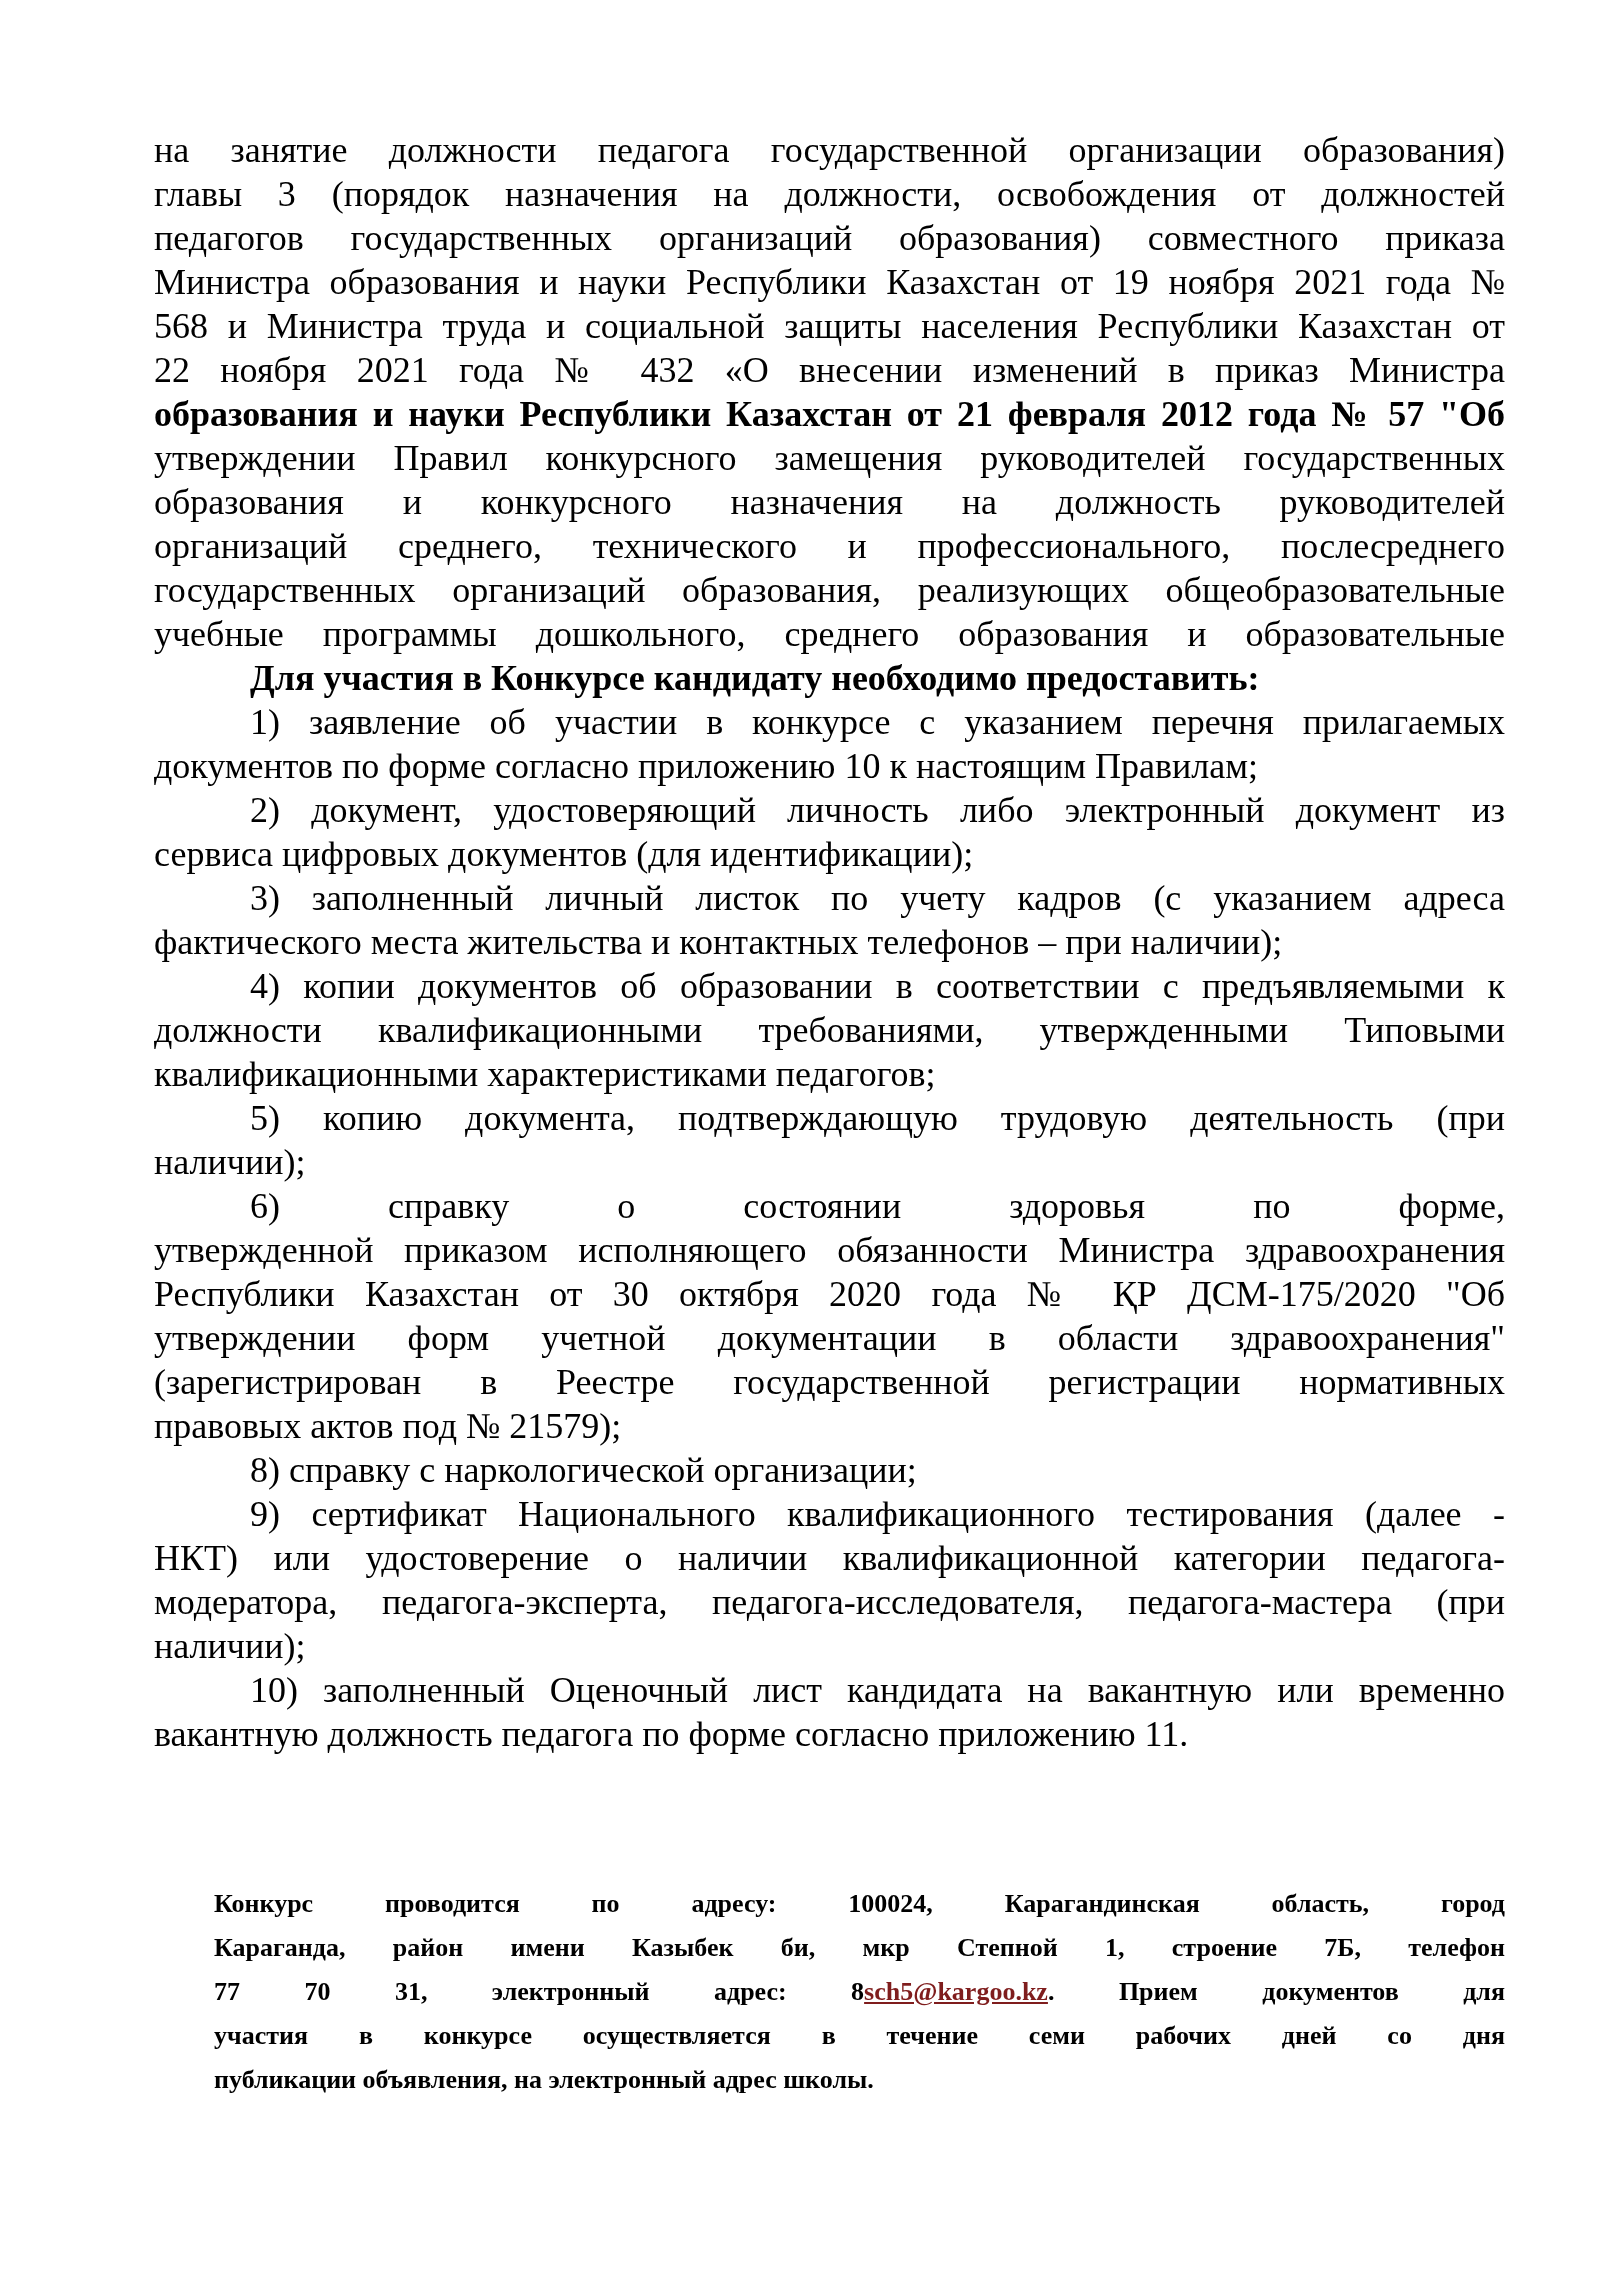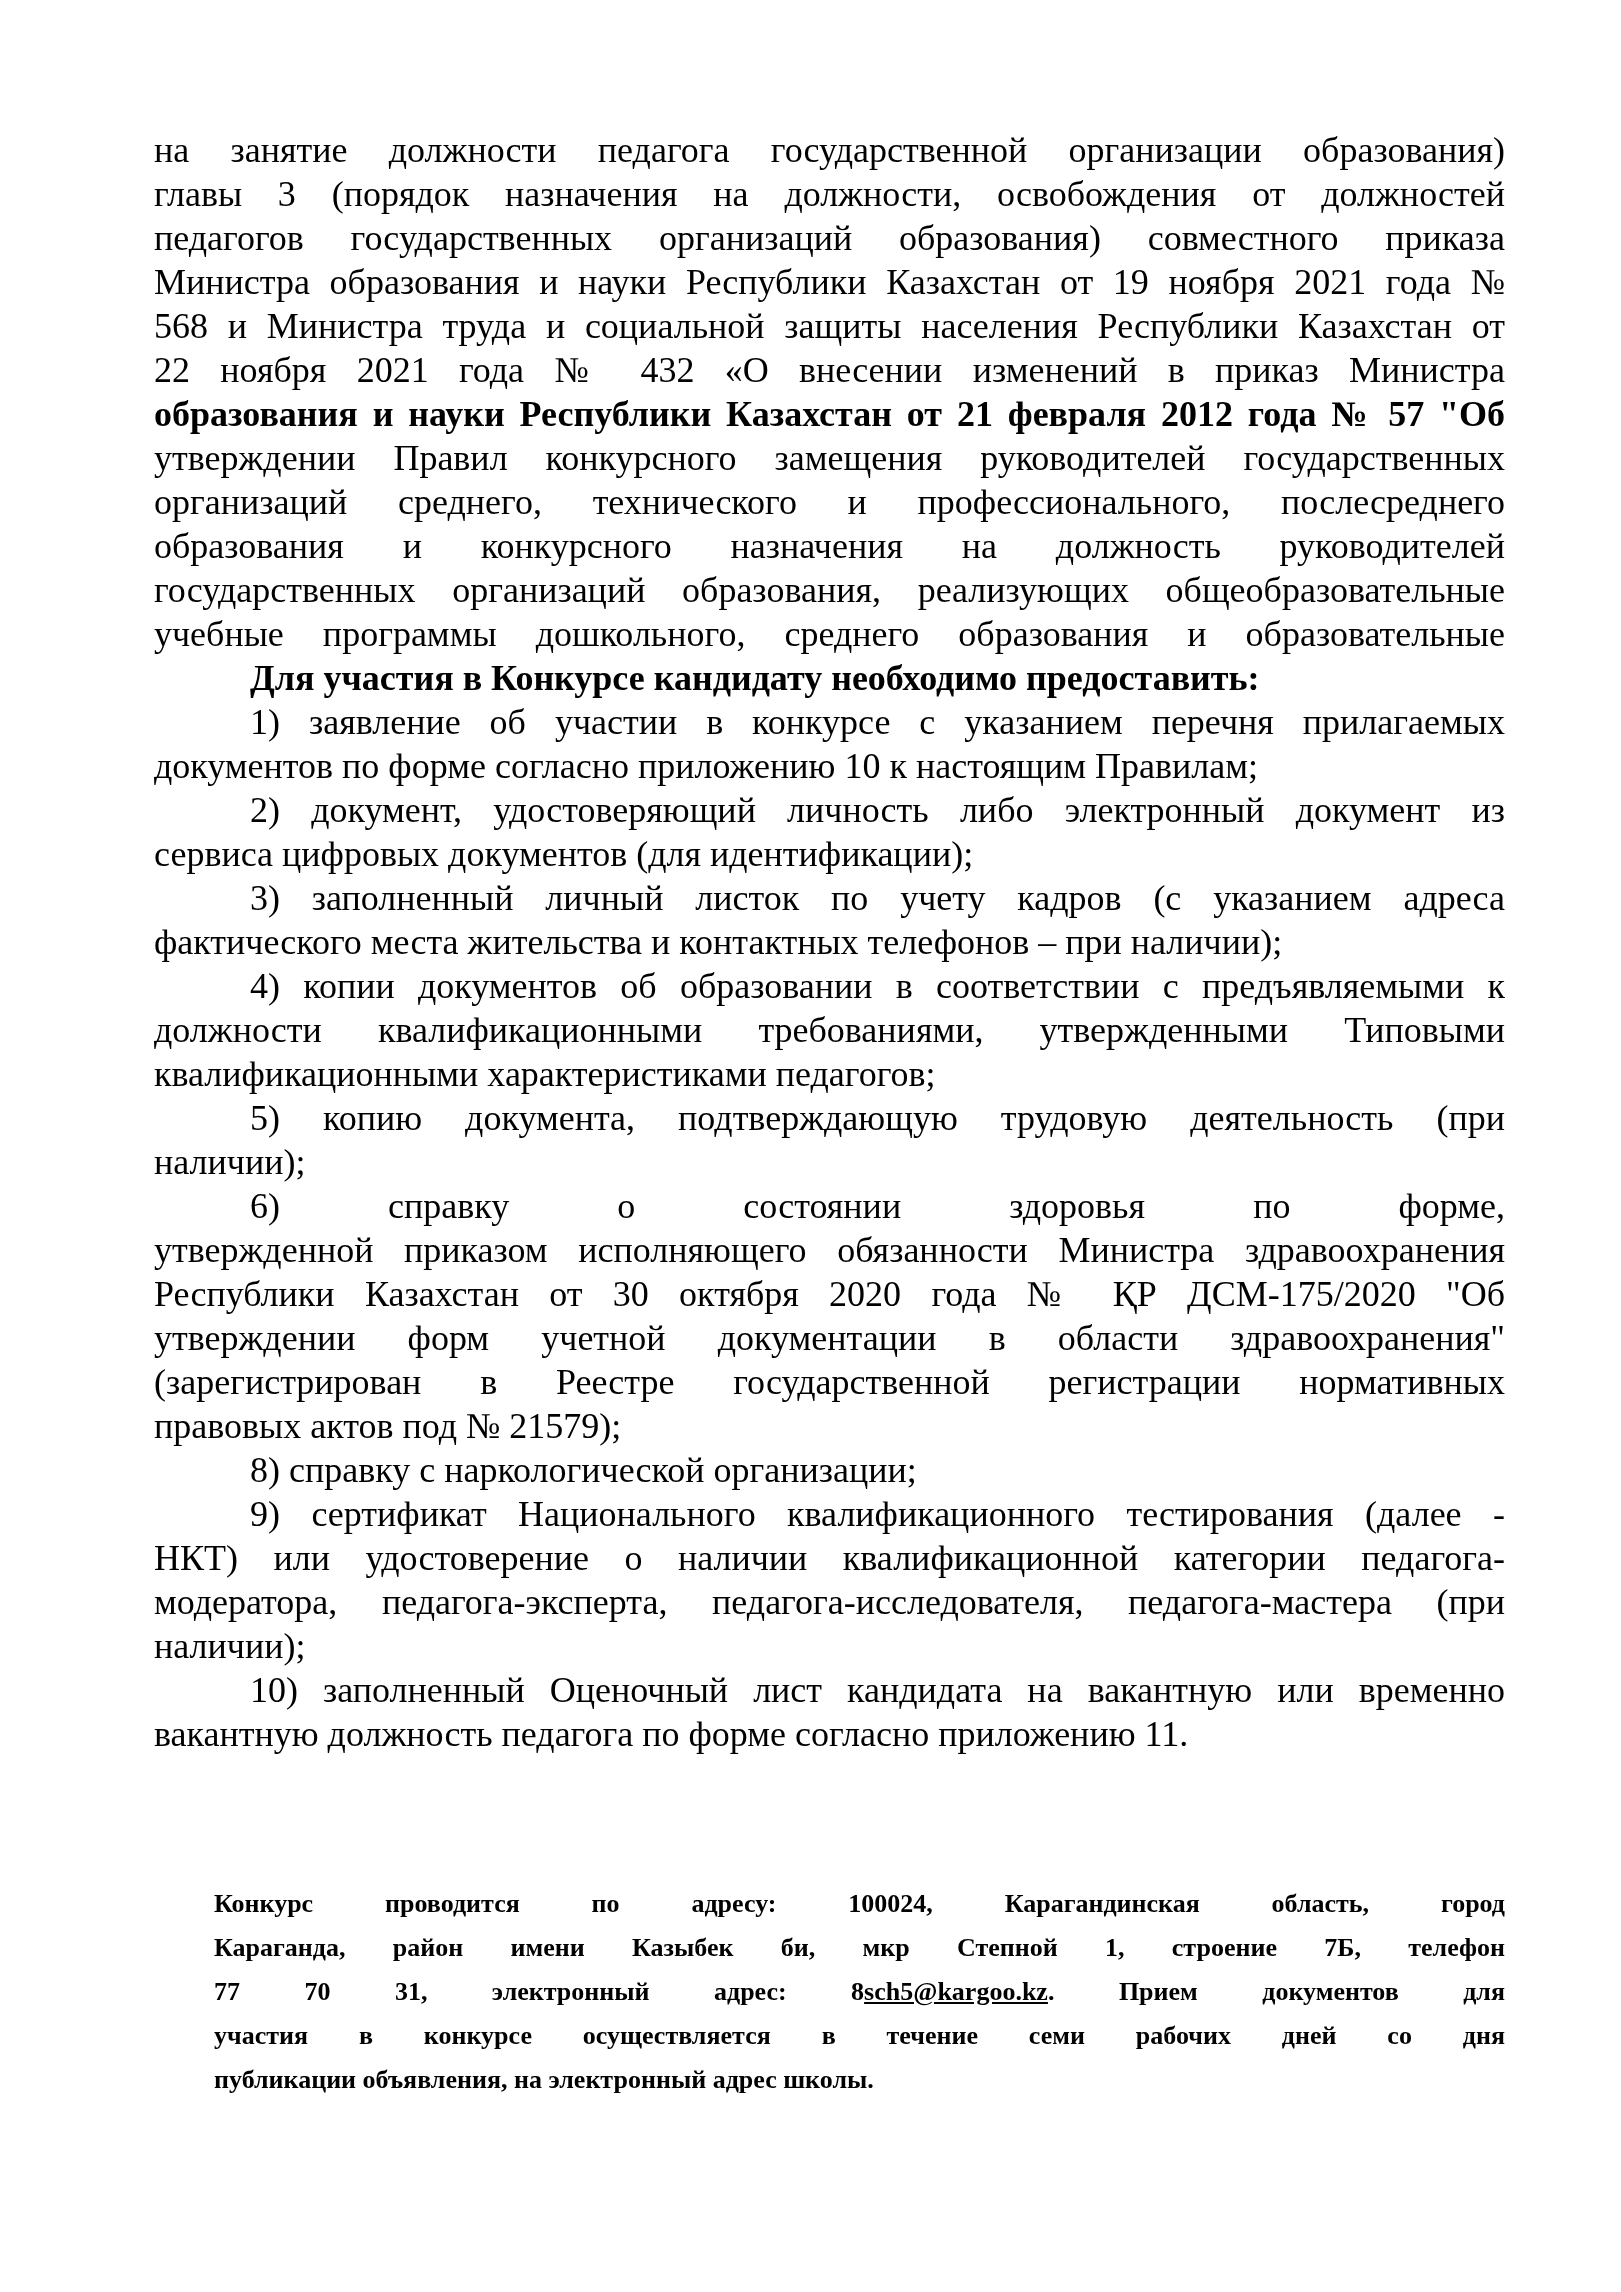--- a/index.html
+++ b/index.html
@@ -17,40 +17,40 @@
     display: block; white-space: nowrap; height: 44px;
     text-align: justify; text-align-last: justify;
   }
   .ln.last { text-align-last: left; }
   .ln.ind { padding-left: 96px; }
   .ln.bold { font-weight: bold; }
   .address-block {
     position: absolute; left: 214px; top: 1874px; width: 1291px;
     font-size: 26px; line-height: 44px; font-weight: bold;
   }
-  .email-link { color: #000000; text-decoration: underline; }
+  .email-link { color: #7f1d1d; text-decoration: underline; }
 </style>
 </head>
 <body>
 
 <div class="page">
 
   <div class="body-block">
 
     <div>
       <span class="ln" style="white-space: normal; overflow: hidden;">на занятие должности педагога государственной организации образования)</span>
       <span class="ln" style="white-space: normal; overflow: hidden;">главы 3 (порядок назначения на должности, освобождения от должностей</span>
       <span class="ln" style="white-space: normal; overflow: hidden;">педагогов государственных организаций образования) совместного приказа</span>
       <span class="ln" style="white-space: normal; overflow: hidden;">Министра образования и науки Республики Казахстан от 19 ноября 2021 года №</span>
       <span class="ln" style="white-space: normal; overflow: hidden;">568 и Министра труда и социальной защиты населения Республики Казахстан от</span>
       <span class="ln" style="white-space: normal; overflow: hidden;">22 ноября 2021 года № 432 «О внесении изменений в приказ Министра</span>
       <span class="ln" style="white-space: normal; overflow: hidden; font-weight: bold;">образования и науки Республики Казахстан от 21 февраля 2012 года № 57 "Об</span>
       <span class="ln" style="white-space: normal; overflow: hidden;">утверждении Правил конкурсного замещения руководителей государственных</span>
+      <span class="ln" style="white-space: normal; overflow: hidden;">образования и конкурсного назначения на должность руководителей</span>
       <span class="ln" style="white-space: normal; overflow: hidden;">организаций среднего, технического и профессионального, послесреднего</span>
-      <span class="ln" style="white-space: normal; overflow: hidden;">образования и конкурсного назначения на должность руководителей</span>
       <span class="ln" style="white-space: normal; overflow: hidden;">государственных организаций образования, реализующих общеобразовательные</span>
       <span class="ln" style="white-space: normal; overflow: hidden;">учебные программы дошкольного, среднего образования и образовательные</span>
     </div>
 
     <span class="ln last ind bold" style="white-space: normal; overflow: hidden;">Для участия в Конкурсе кандидату необходимо предоставить:</span>
 
     <div>
       <div>
         <span class="ln ind" style="white-space: normal; overflow: hidden;">1) заявление об участии в конкурсе с указанием перечня прилагаемых</span>
         <span class="ln last" style="white-space: normal; overflow: hidden;">документов по форме согласно приложению 10 к настоящим Правилам;</span>

